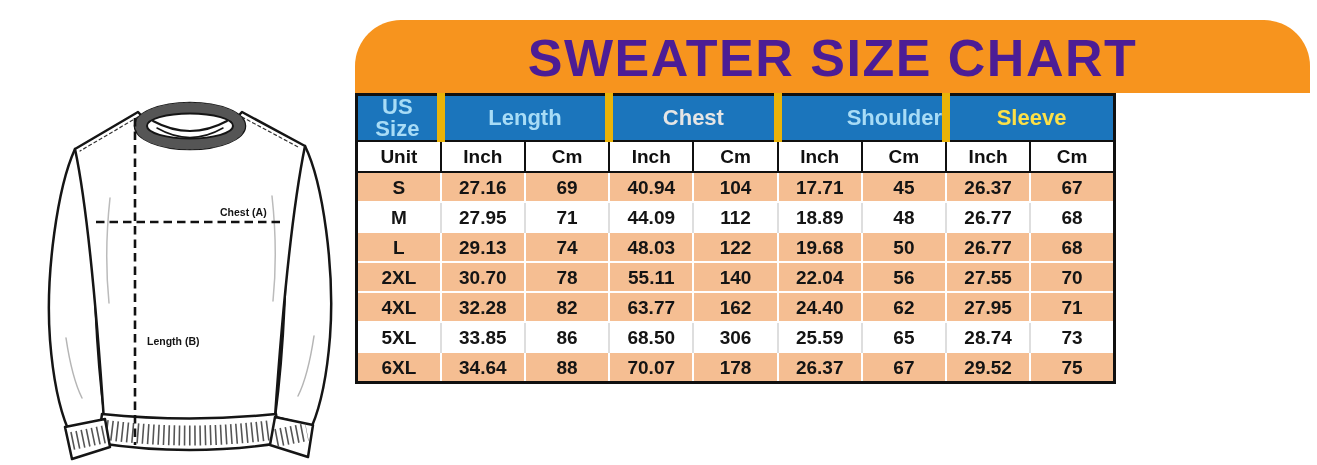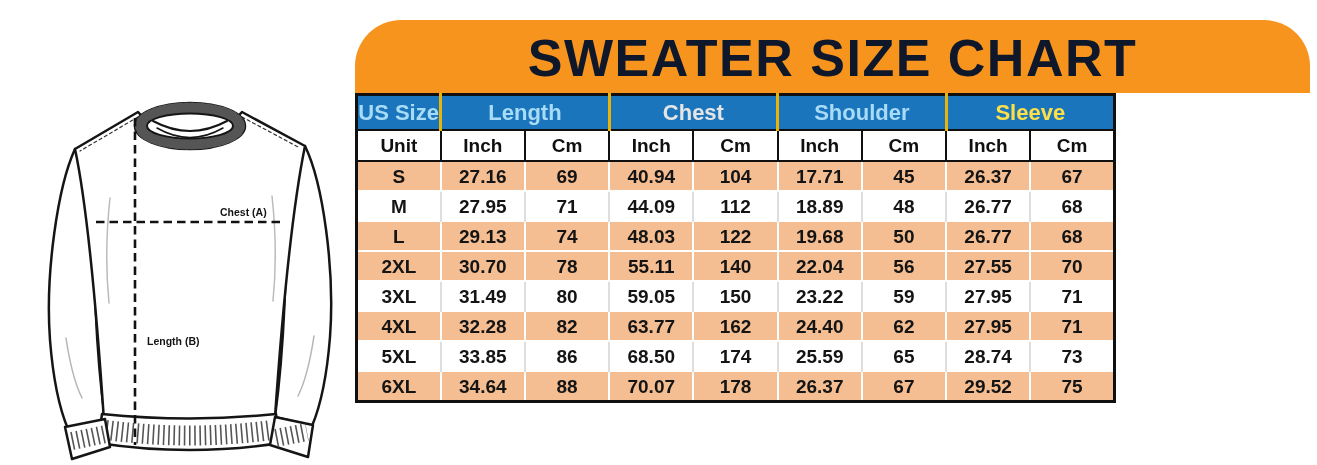--- a/index.html
+++ b/index.html
@@ -15,21 +15,21 @@
     font-weight:800;font-size:52px;letter-spacing:1.5px;line-height:1;
     padding-top:2px;box-sizing:border-box;
   }
   table.size-table{
     width:761px;border-collapse:collapse;table-layout:fixed;
     border:3px solid #101010;
   }
   table.size-table col{width:11.11%;}
   thead tr.groups th{
     height:33px;font-size:22px;font-weight:700;
-    border-bottom:2.5px solid #101010;border-left:3px solid #eab308;
+    border-bottom:2.5px solid #101010;border-left:8px solid #eab308;
     padding:0;line-height:1;
   }
   thead tr.groups th:first-child{border-left:none;}
   thead tr.units th{
     height:29px;background:#ffffff;color:#101010;font-size:19px;font-weight:700;
     border-left:2.5px solid #101010;border-bottom:2.5px solid #101010;
     padding:0;line-height:1;
   }
   thead tr.units th:first-child{border-left:none;}
   tbody td{
@@ -81,39 +81,39 @@
 
         <path d="M121,70 L121,397" fill="none" stroke="#111111" stroke-width="2.6" stroke-dasharray="8.5 5" stroke-linecap="butt"></path>
         <path d="M82,174 L270,174" fill="none" stroke="#111111" stroke-width="2.6" stroke-dasharray="8.5 5" stroke-linecap="butt"></path>
       </g>
       <text class="sweater-label" x="206" y="168">Chest (A)</text>
       <text class="sweater-label" x="133" y="297">Length (B)</text>
     </svg>
   </div>
 
   <div class="chart-area">
-    <div class="banner" id="banner" style="background: rgb(247, 148, 30); color: #0f172a;">SWEATER SIZE CHART</div>
+    <div class="banner" id="banner" style="background: rgb(247, 148, 30); color: #4c1d95;">SWEATER SIZE CHART</div>
     <table class="size-table">
       <colgroup>
         <col>
           <col>
           <col>
           <col>
           <col>
           <col>
           <col>
           <col>
           <col>
       </colgroup>
       <thead>
         <tr class="groups" id="group-row">
           <th colspan="1" style="background: rgb(27, 117, 188); color: rgb(168, 220, 246);">US Size</th>
           <th colspan="2" style="background: rgb(27, 117, 188); color: rgb(168, 220, 246);">Length</th>
           <th colspan="2" style="background: rgb(27, 117, 188); color: #e5e5e5;">Chest</th>
-          <th colspan="2" style="background: rgb(27, 117, 188); color: rgb(168, 220, 246);">Shoulder</th>
+          <th colspan="2" style="background: rgb(27, 117, 188); color: rgb(168, 220, 246); text-align: right;">Shoulder</th>
           <th colspan="2" style="background: rgb(27, 117, 188); color: #fde047;">Sleeve</th>
         </tr>
         <tr class="units">
           <th>Unit</th>
           <th>Inch</th>
           <th>Cm</th>
           <th>Inch</th>
           <th>Cm</th>
           <th>Inch</th>
           <th>Cm</th>
@@ -159,48 +159,37 @@
             <td>2XL</td>
             <td>30.70</td>
             <td>78</td>
             <td>55.11</td>
             <td>140</td>
             <td>22.04</td>
             <td>56</td>
             <td>27.55</td>
             <td>70</td>
           </tr>
-          <tr class="plain">
-            <td>3XL</td>
-            <td>31.49</td>
-            <td>80</td>
-            <td>59.05</td>
-            <td>150</td>
-            <td>23.22</td>
-            <td>59</td>
-            <td>27.95</td>
-            <td>71</td>
-          </tr>
           <tr class="alt">
             <td>4XL</td>
             <td>32.28</td>
             <td>82</td>
             <td>63.77</td>
             <td>162</td>
             <td>24.40</td>
             <td>62</td>
             <td>27.95</td>
             <td>71</td>
           </tr>
           <tr class="plain">
             <td>5XL</td>
             <td>33.85</td>
             <td>86</td>
             <td>68.50</td>
-            <td>174</td>
+            <td>306</td>
             <td>25.59</td>
             <td>65</td>
             <td>28.74</td>
             <td>73</td>
           </tr>
           <tr class="alt">
             <td>6XL</td>
             <td>34.64</td>
             <td>88</td>
             <td>70.07</td>

